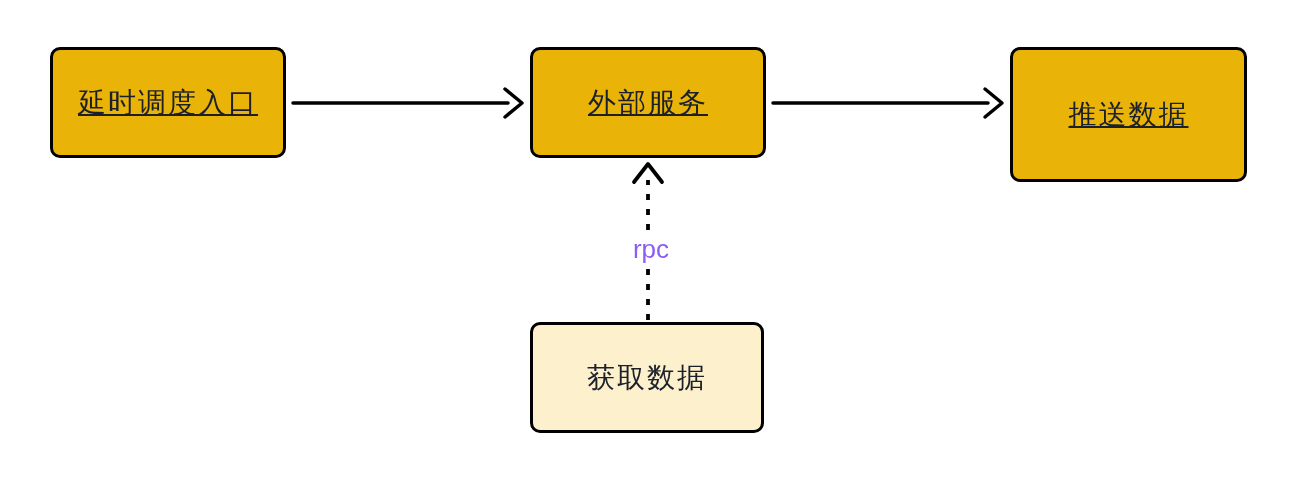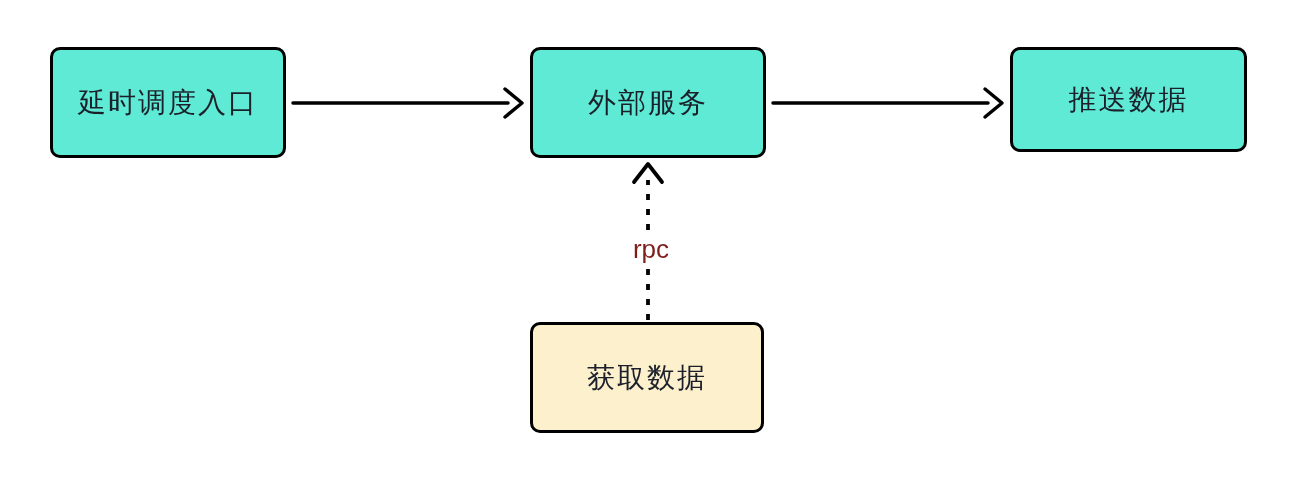--- a/index.html
+++ b/index.html
@@ -28,38 +28,39 @@
     border: 3px solid #000000;
     border-radius: 10px;
     display: flex;
     align-items: center;
     justify-content: center;
     font-size: 28px;
     letter-spacing: 2px;
     color: #1b202b;
   }
   .node-blue {
-    background: #5eead4;
+    background: #eab308;
+    text-decoration: underline;
   }
   .node-yellow {
     background: #fdf0cd;
   }
   .node-entry  { left: 50px;  top: 47px;  width: 236px; height: 111px; }
   .node-fetch  { left: 530px; top: 47px;  width: 236px; height: 111px; }
-  .node-push   { left: 1010px;top: 47px;  width: 237px; height: 105px; }
+  .node-push   { left: 1010px;top: 47px;  width: 237px; height: 135px; }
   .node-external { left: 530px; top: 322px; width: 234px; height: 111px; }
   .edge-label {
     position: absolute;
     left: 651px;
     top: 249px;
     transform: translate(-50%, -50%);
     background: #ffffff;
     padding: 4px 8px;
     font-size: 26px;
-    color: #7f1d1d;
+    color: #8b5cf6;
     line-height: 1;
   }
 </style>
 </head>
 <body>
 
 <div class="canvas">
 
   <svg class="edges-layer" width="1296" height="486" viewBox="0 0 1296 486" fill="none">
 

